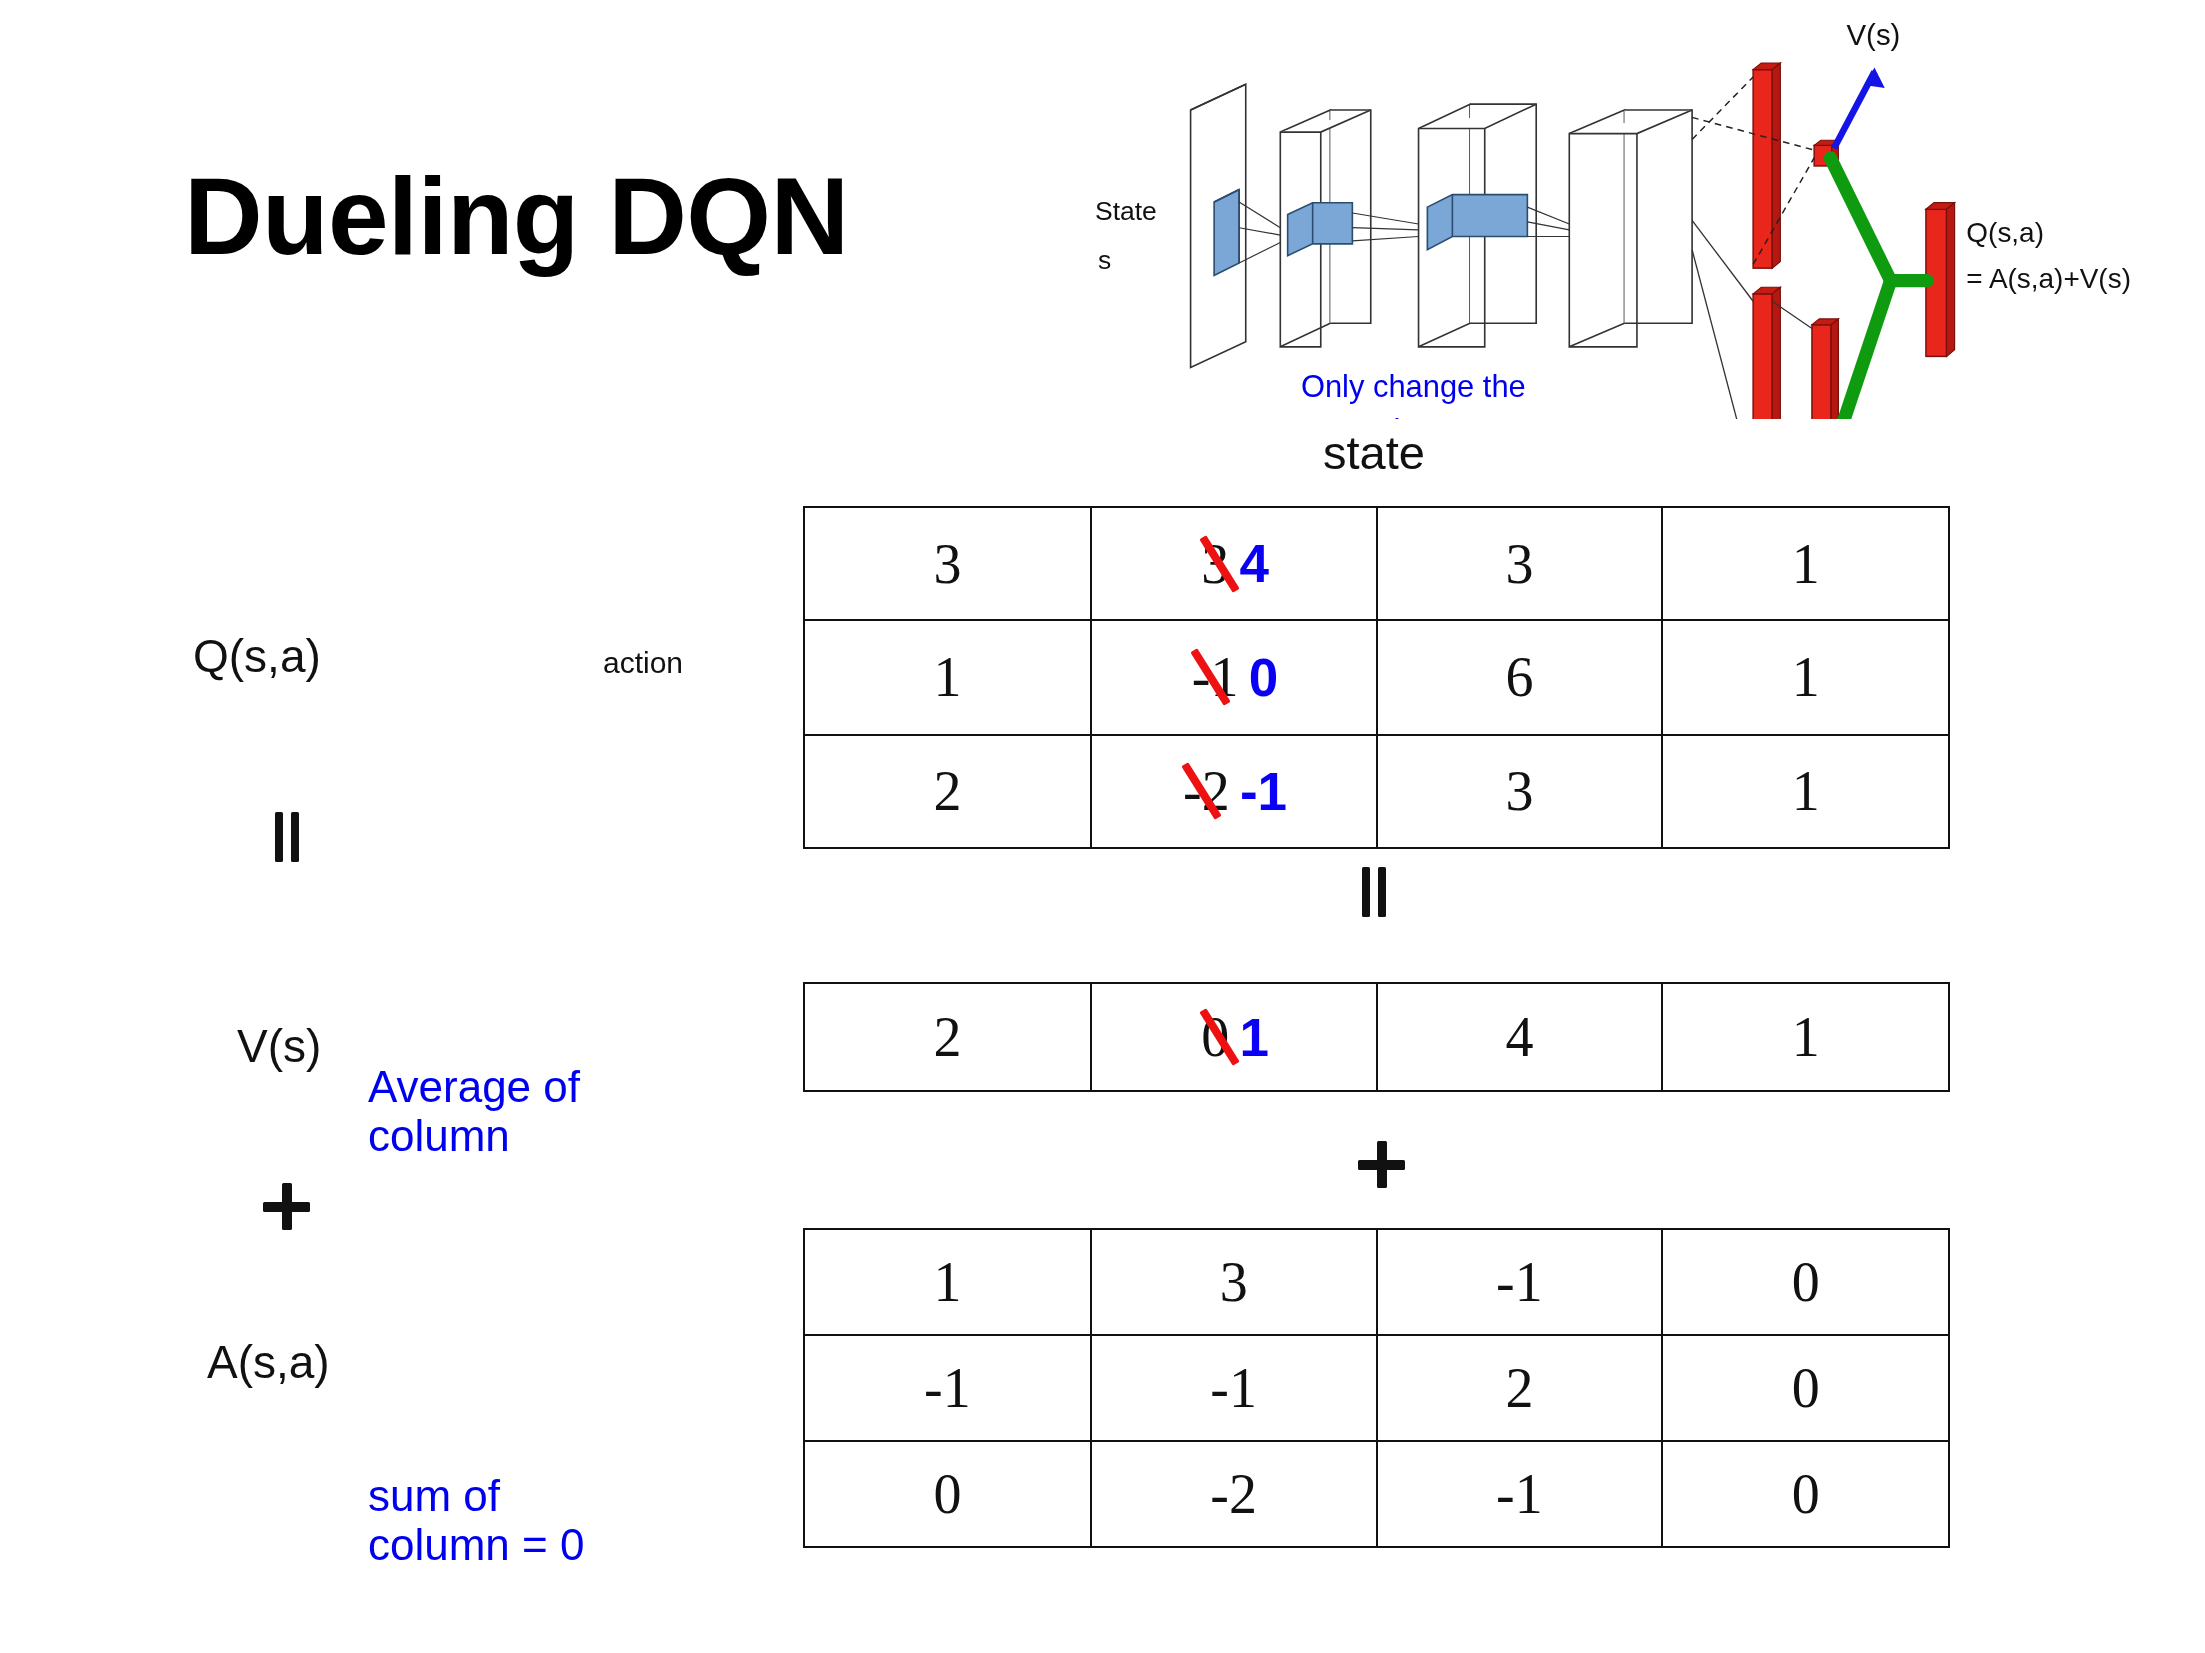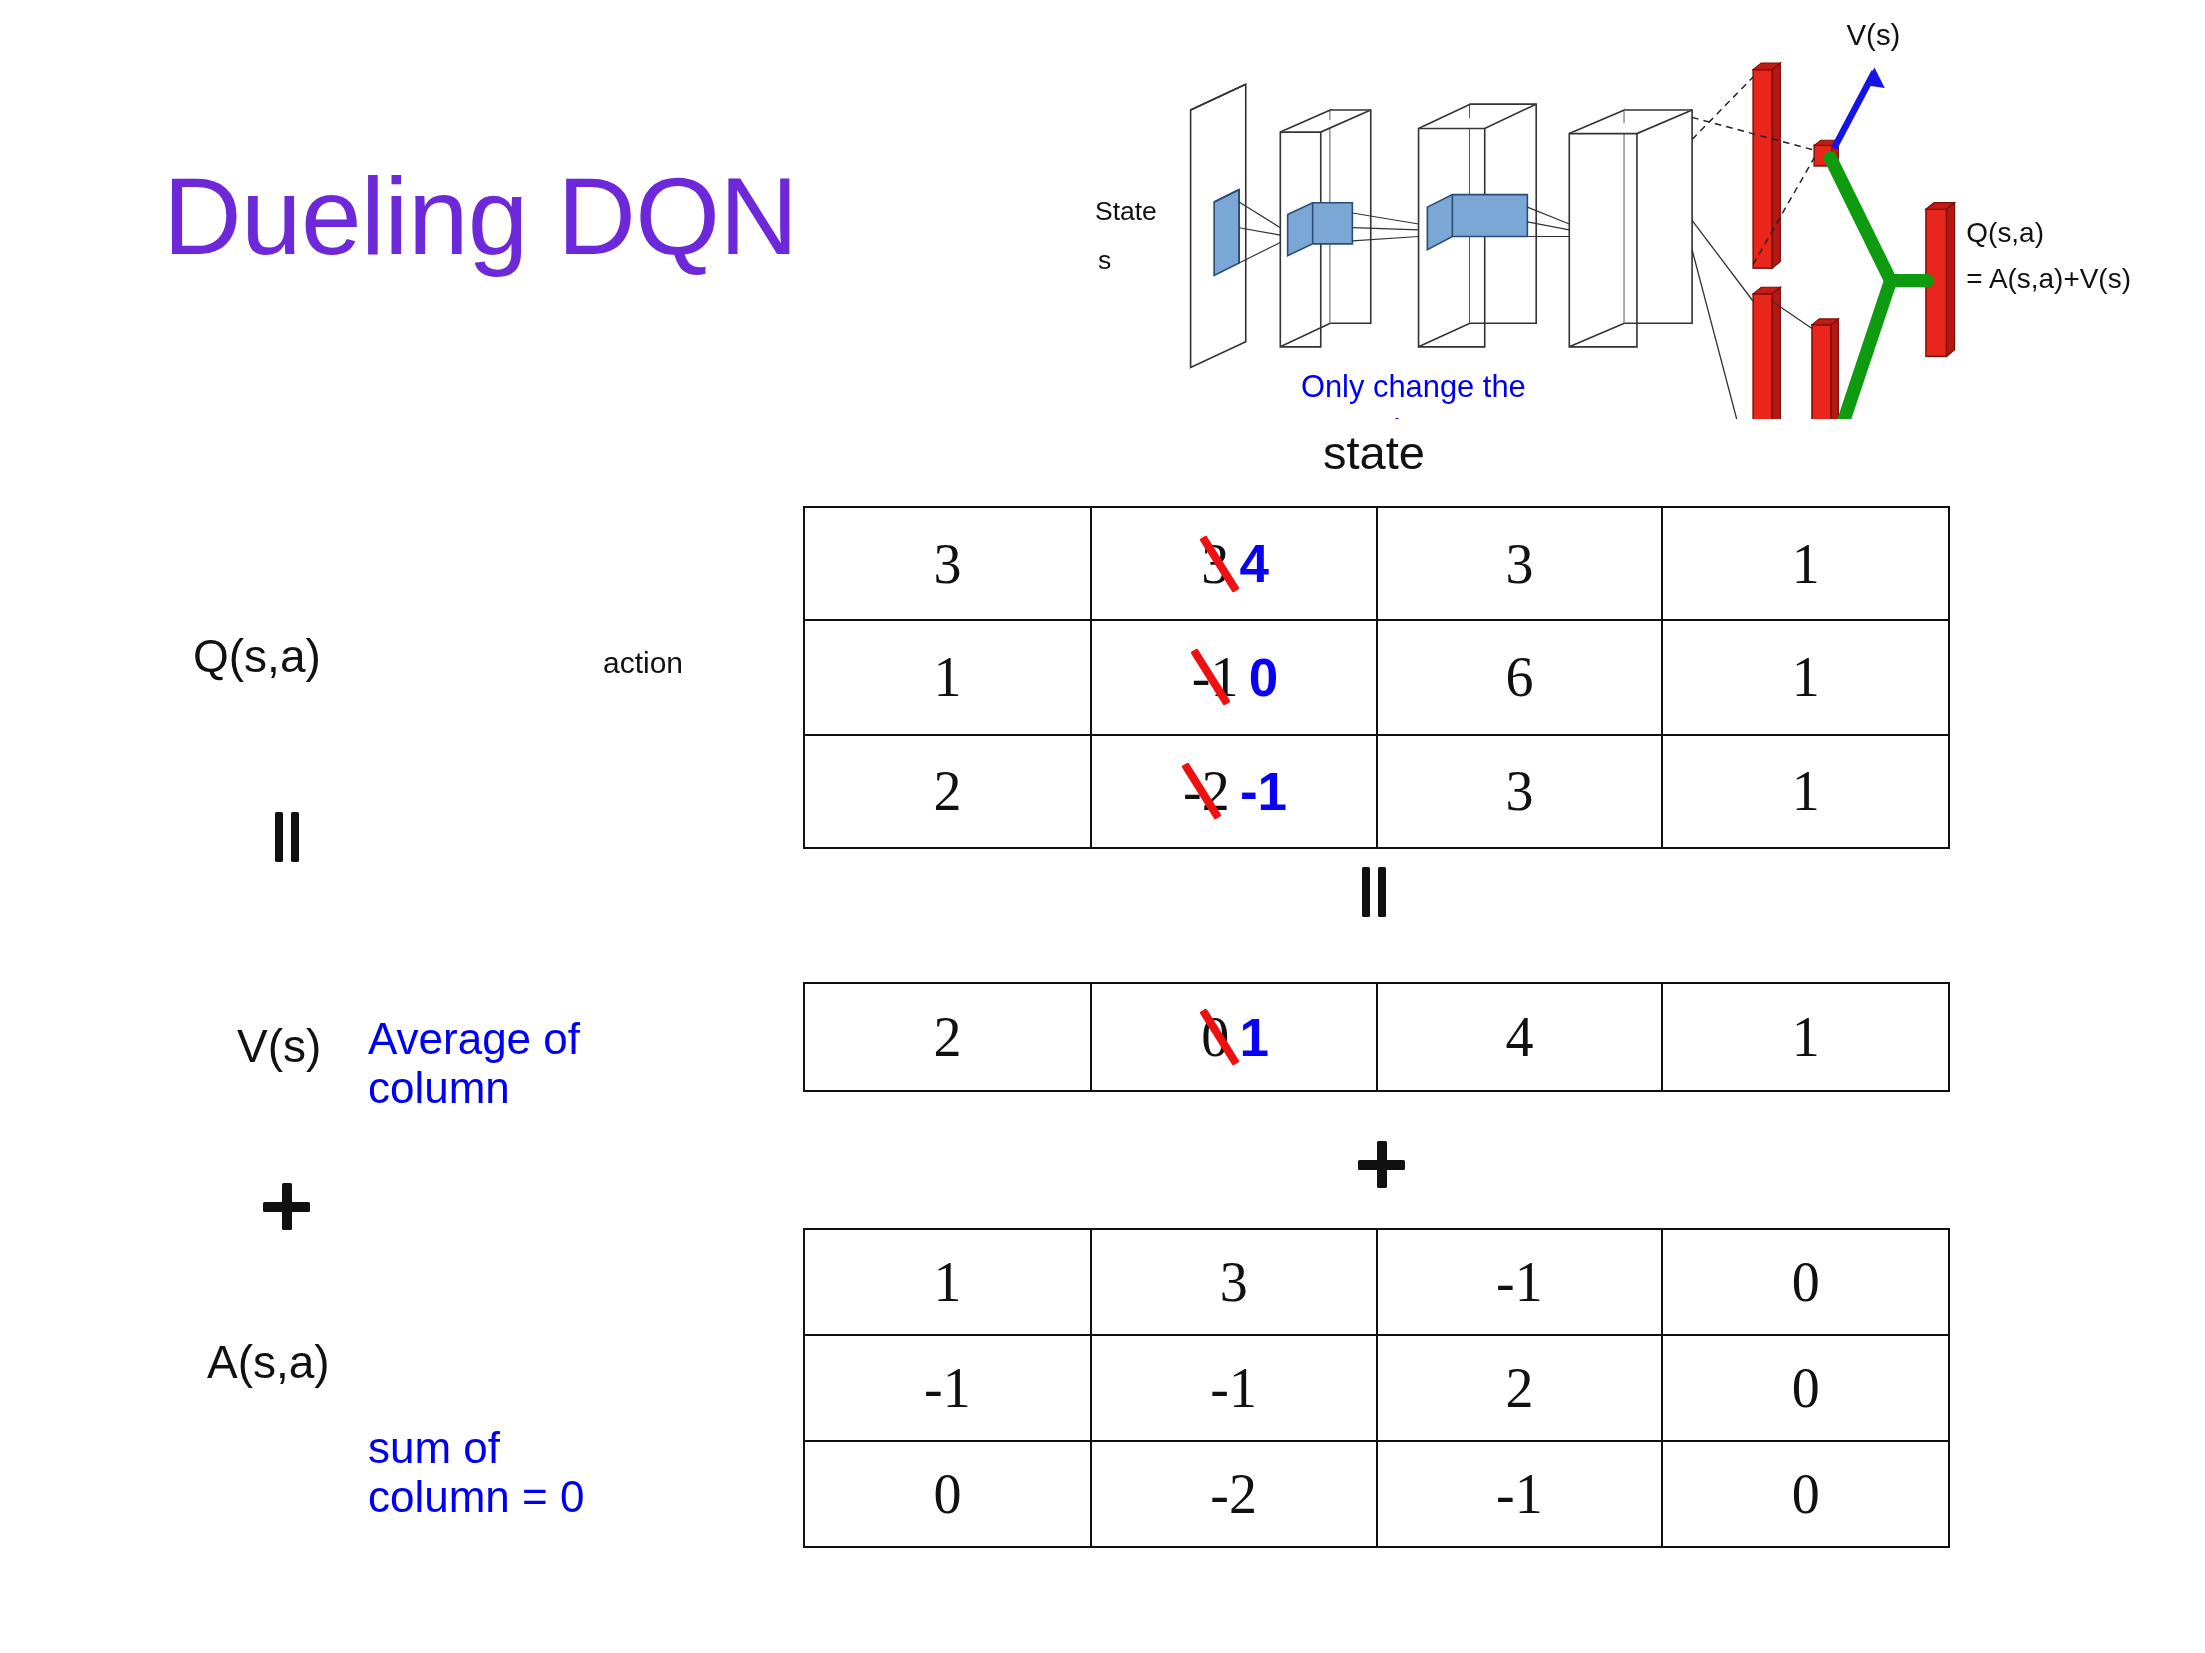--- a/index.html
+++ b/index.html
@@ -8,26 +8,26 @@
     background:#ffffff;
     font-family:"Liberation Sans", sans-serif;
     color:#000000;
     overflow:hidden;
     position:relative;
   }
   .abs{position:absolute;}
 
   
   #slide-title{
-    left:163px;top:162px;
+    left:184px;top:162px;
     font-size:109px;
-    font-weight:400;
+    font-weight:700;
     letter-spacing:-0.7px;
     line-height:1;
-    color:#6d28d9;
+    color:#000000;
     white-space:nowrap;
   }
 
   
   #network-figure{
     left:1095px;top:7.4px;
     width:1103px;height:412px;
   }
   #network-figure svg{display:block;}
   .netlabel{
@@ -68,20 +68,21 @@
   .op-plus{ width:47px;height:47px;position:absolute; }
   .op-plus i{ position:absolute;background:#111111;border-radius:1.5px;display:block; }
   .op-plus i.h{ left:0;top:19px;width:47px;height:9.6px; }
   .op-plus i.v{ left:19px;top:0;width:9.6px;height:47px; }
 
   .note-blue{
     color:#0000f0;
     font-size:44px;
     line-height:1.12;
     white-space:pre-line;
+    margin-top:48px;
   }
   #note-average{ left:368px; top:1014px; }
   #note-sum{ left:368px; top:1423px; }
 
   
   .matrix{
     position:absolute;
     border:2.9px solid #111111;
     border-collapse:collapse;
     box-sizing:border-box;

